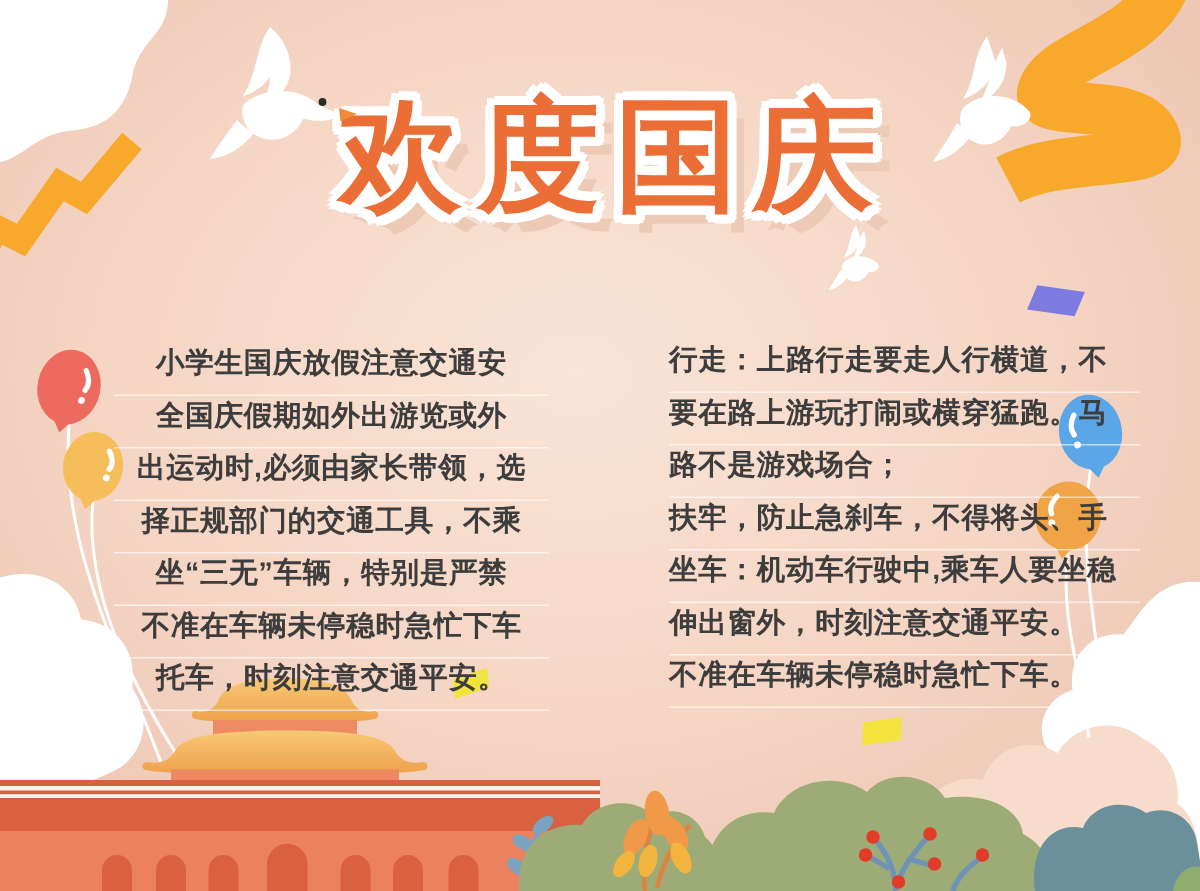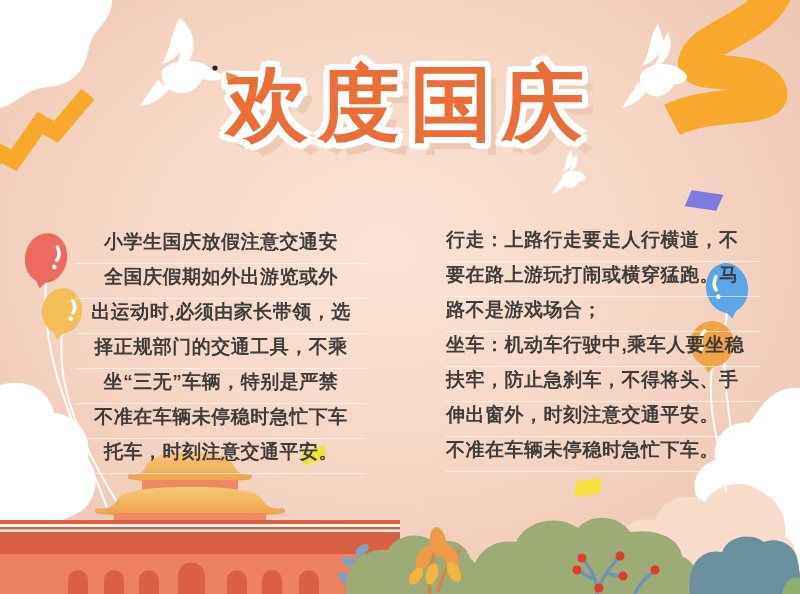--- a/index.html
+++ b/index.html
@@ -205,19 +205,19 @@
     <div class="line">择正规部门的交通工具，不乘</div>
     <div class="line">坐“三无”车辆，特别是严禁</div>
     <div class="line">不准在车辆未停稳时急忙下车</div>
     <div class="line">托车，时刻注意交通平安。</div>
   </div>
 
   <div class="col right-col">
     <div class="line">行走：上路行走要走人行横道，不</div>
     <div class="line">要在路上游玩打闹或横穿猛跑。马</div>
     <div class="line">路不是游戏场合；</div>
+    <div class="line">扶牢，防止急刹车，不得将头、手</div>
     <div class="line">坐车：机动车行驶中,乘车人要坐稳</div>
-    <div class="line">扶牢，防止急刹车，不得将头、手</div>
     <div class="line">伸出窗外，时刻注意交通平安。</div>
     <div class="line">不准在车辆未停稳时急忙下车。</div>
   </div>
 
 </div>
 
 </body></html>

